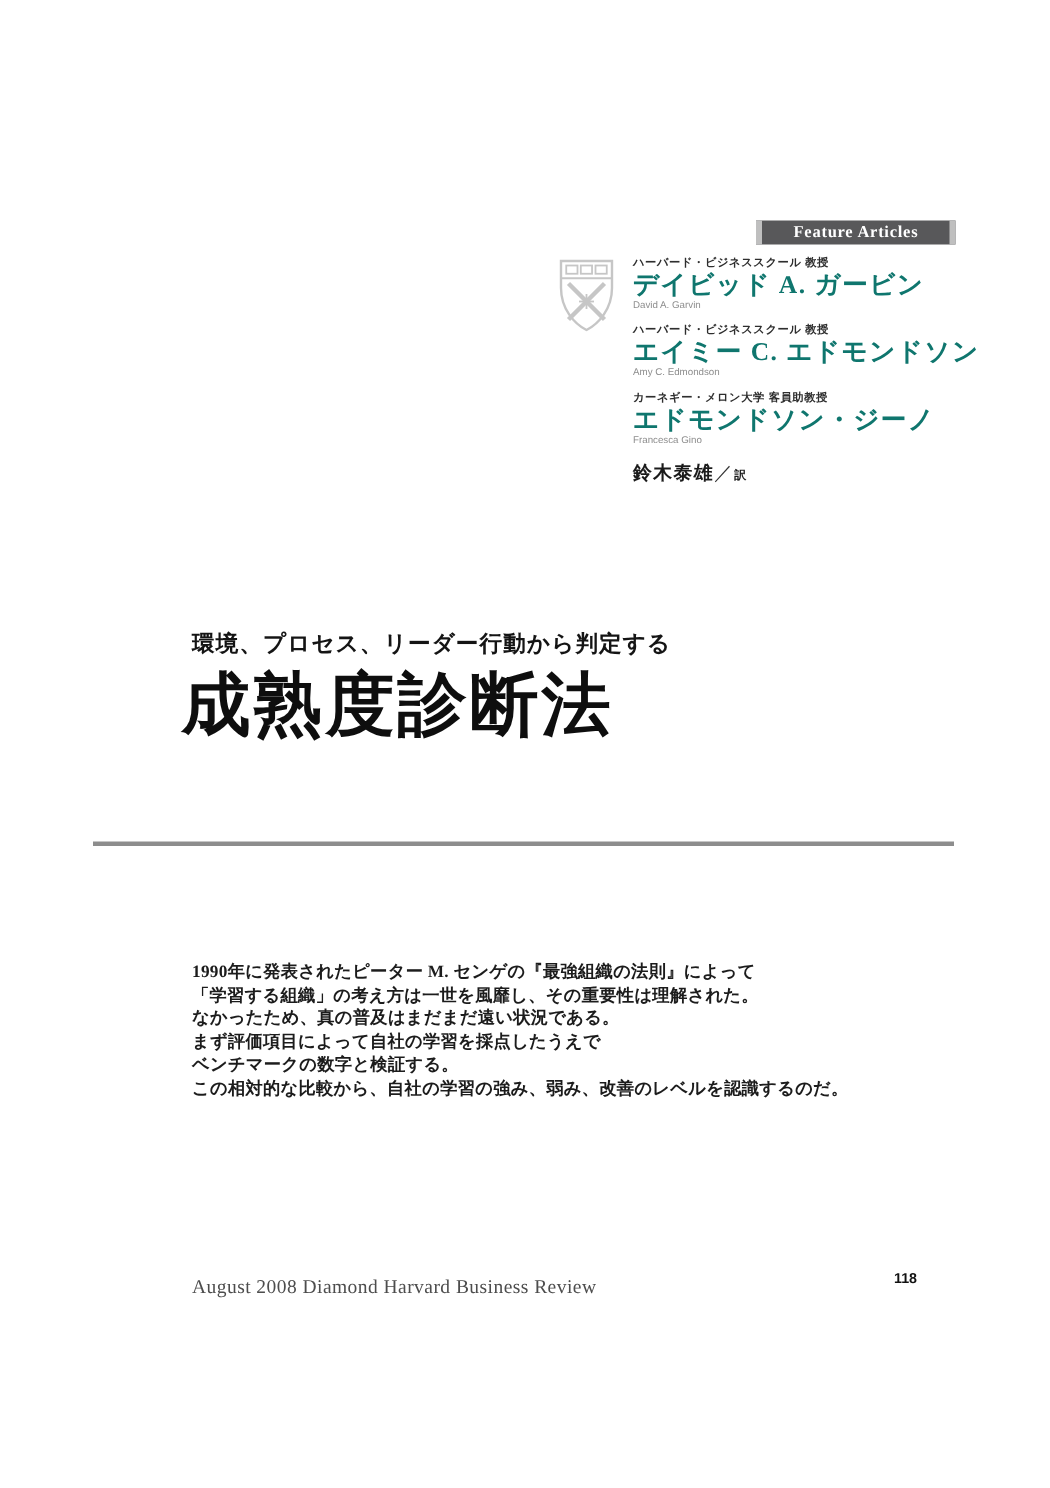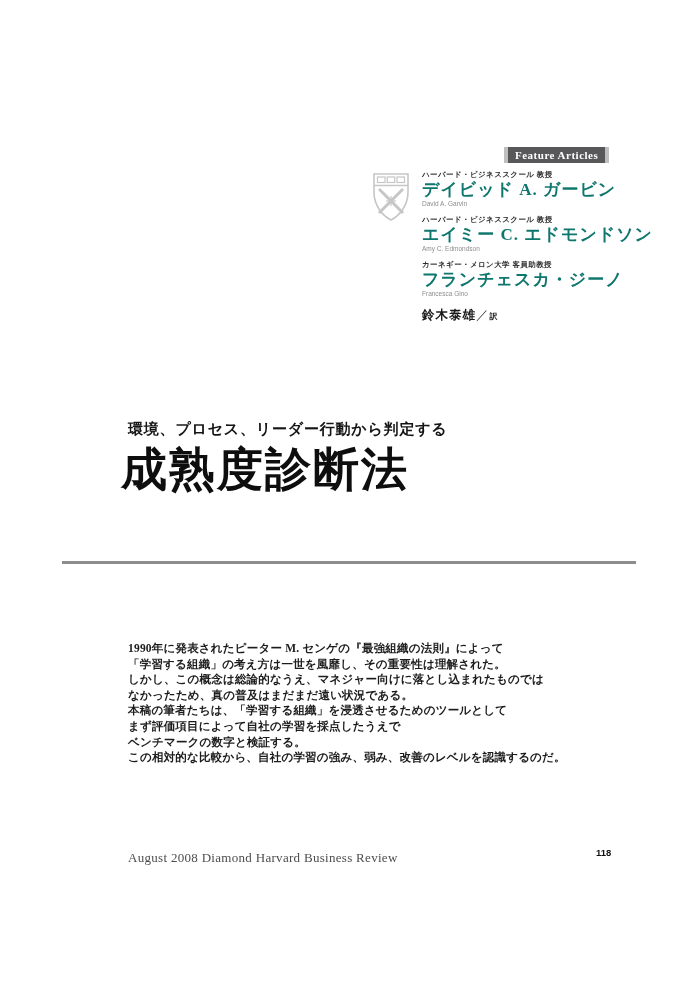--- a/index.html
+++ b/index.html
@@ -22,21 +22,21 @@
     top: 147px;
     left: 504px;
     height: 16px;
     line-height: 16px;
     background: #58585a;
     color: #ffffff;
     font-family: "Liberation Serif", "DejaVu Serif", serif;
     font-weight: bold;
     font-size: 11px;
     letter-spacing: 0.5px;
-    padding: 0 7px;
+    padding: 0 21px;
     border-left: 4px solid #bfbfbf;
     border-right: 4px solid #bfbfbf;
     white-space: nowrap;
   }
 
   
   .crest {
     position: absolute;
     top: 172px;
     left: 372px;
@@ -184,42 +184,40 @@
       <div class="author-name">デイビッド A. ガービン</div>
       <div class="author-name-en">David A. Garvin</div>
     </div>
     <div class="author-group">
       <div class="affiliation">ハーバード・ビジネススクール 教授</div>
       <div class="author-name">エイミー C. エドモンドソン</div>
       <div class="author-name-en">Amy C. Edmondson</div>
     </div>
     <div class="author-group">
       <div class="affiliation">カーネギー・メロン大学 客員助教授</div>
-      <div class="author-name">フランチェスカ・ジーノ</div>
+      <div class="author-name">エドモンドソン・ジーノ</div>
       <div class="author-name-en">Francesca Gino</div>
     </div>
     <div class="translator">
       <span>鈴木泰雄</span><span class="sep">／</span><span class="role">訳</span>
     </div>
   </div>
 
   <div class="kicker">環境、プロセス、リーダー行動から判定する</div>
 
   <div class="main-title">
     <div>成熟度診断法</div>
   </div>
 
   <div class="title-rule"></div>
 
   <div class="lead">
     <div class="lead-line">1990年に発表されたピーター M. センゲの『最強組織の法則』によって</div>
     <div class="lead-line">「学習する組織」の考え方は一世を風靡し、その重要性は理解された。</div>
-    <div class="lead-line">しかし、この概念は総論的なうえ、マネジャー向けに落とし込まれたものでは</div>
     <div class="lead-line">なかったため、真の普及はまだまだ遠い状況である。</div>
-    <div class="lead-line">本稿の筆者たちは、「学習する組織」を浸透させるためのツールとして</div>
     <div class="lead-line">まず評価項目によって自社の学習を採点したうえで</div>
     <div class="lead-line">ベンチマークの数字と検証する。</div>
     <div class="lead-line">この相対的な比較から、自社の学習の強み、弱み、改善のレベルを認識するのだ。</div>
   </div>
 
   <div class="footer-left">August 2008  Diamond Harvard Business Review</div>
   <div class="page-number">118</div>
 
 </div>
 

